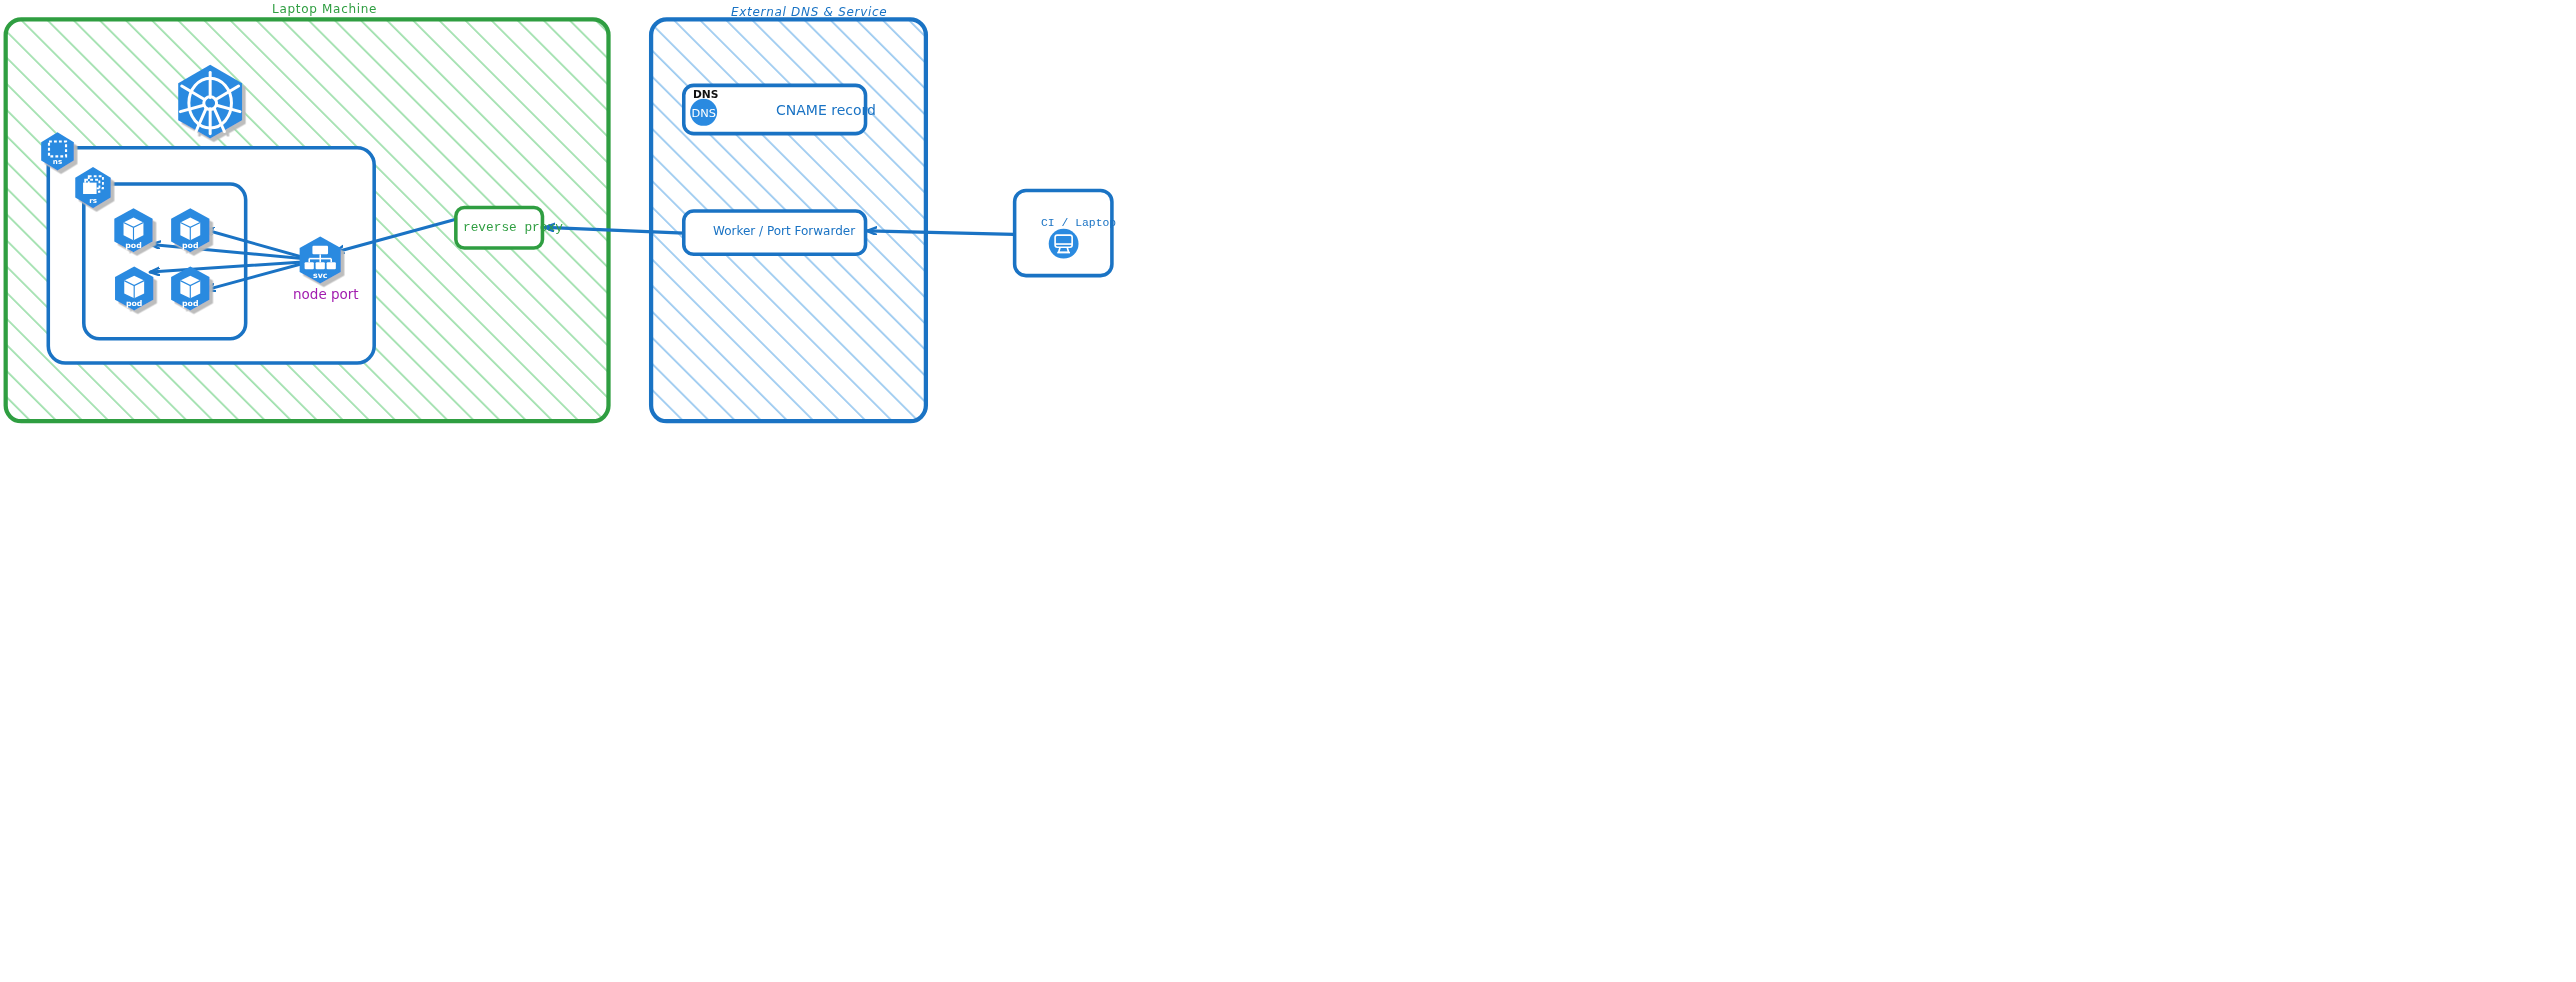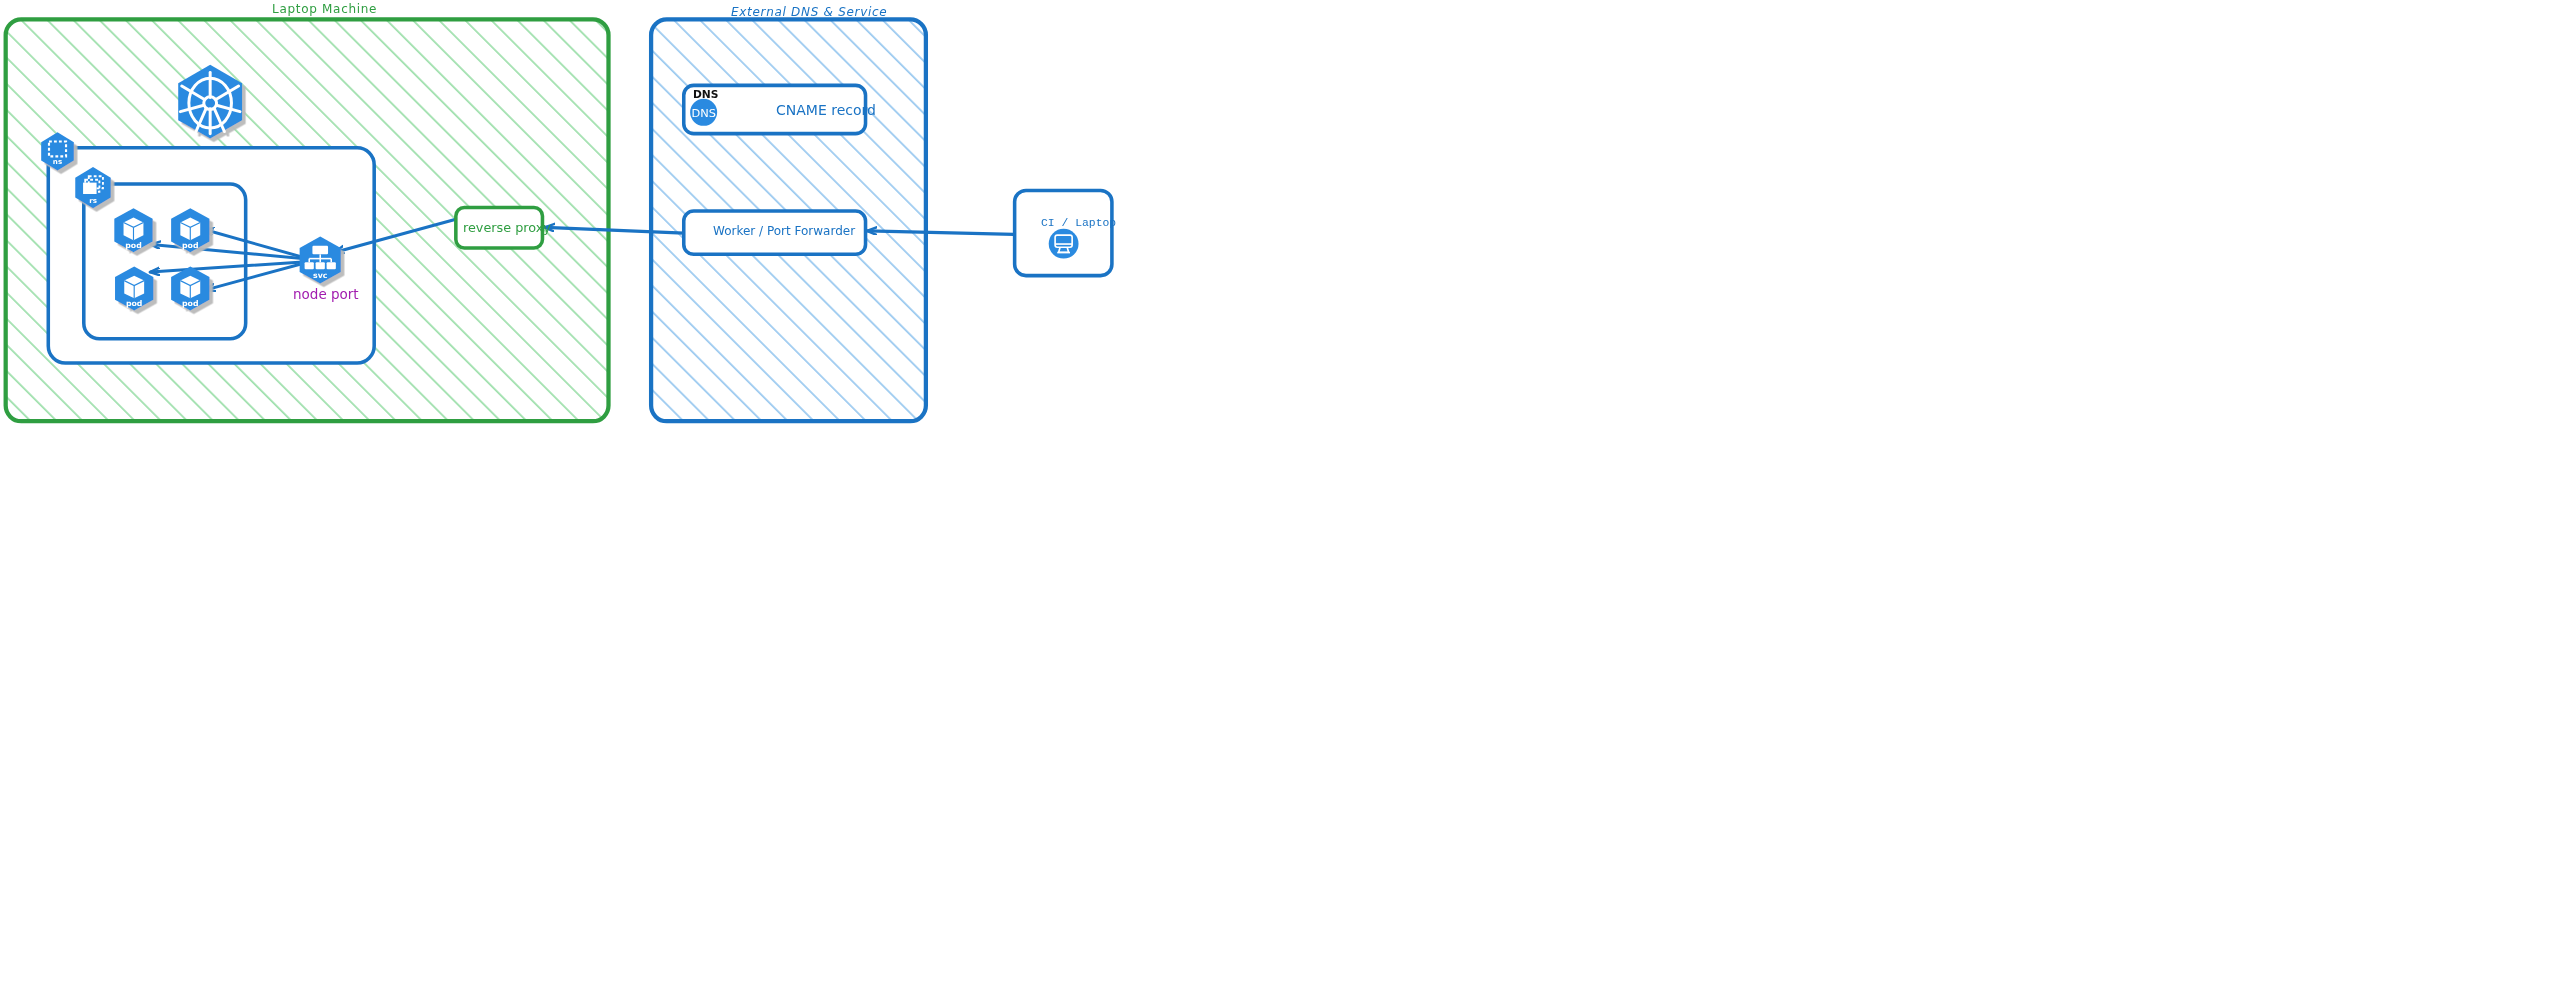--- a/index.html
+++ b/index.html
@@ -178,21 +178,21 @@
       </g>
     </g>
   </svg>
 
   <div class="lbl" style="left:272px;top:2.1px;font-size:12px;color:#2f9e41;letter-spacing:0.7px;">Laptop Machine</div>
 
   <div class="lbl" style="left:731px;top:5px;font-size:12px;color:#1a73c4;letter-spacing:0.7px;font-style:italic;">External DNS &amp; Service</div>
 
   <div class="lbl" style="left:293px;top:286px;font-size:13.5px;color:#a21caf;">node port</div>
 
-  <div class="lbl" style="left:463px;top:220px;font-size:12.8px;color:#2f9e41;">reverse proxy</div>
+  <div class="lbl" style="left:463px;top:220px;font-size:12.8px;color:#2f9e41;font-family:Liberation Mono, monospace;">reverse proxy</div>
 
   <div class="lbl" style="left:693px;top:88px;font-size:10.7px;color:#111111;font-weight:bold;">DNS</div>
 
   <div class="lbl" style="left:741px;top:102px;font-size:14px;color:#1a73c4;margin-left:35px;">CNAME record</div>
 
   <div class="lbl" style="left:713px;top:224px;font-size:12px;color:#1a73c4;">Worker / Port Forwarder</div>
 
   <div class="lbl" style="left:1041px;top:217px;font-size:11.4px;color:#1a73c4;font-family:Liberation Mono, monospace;">CI / Laptop</div>
 
 </div>

